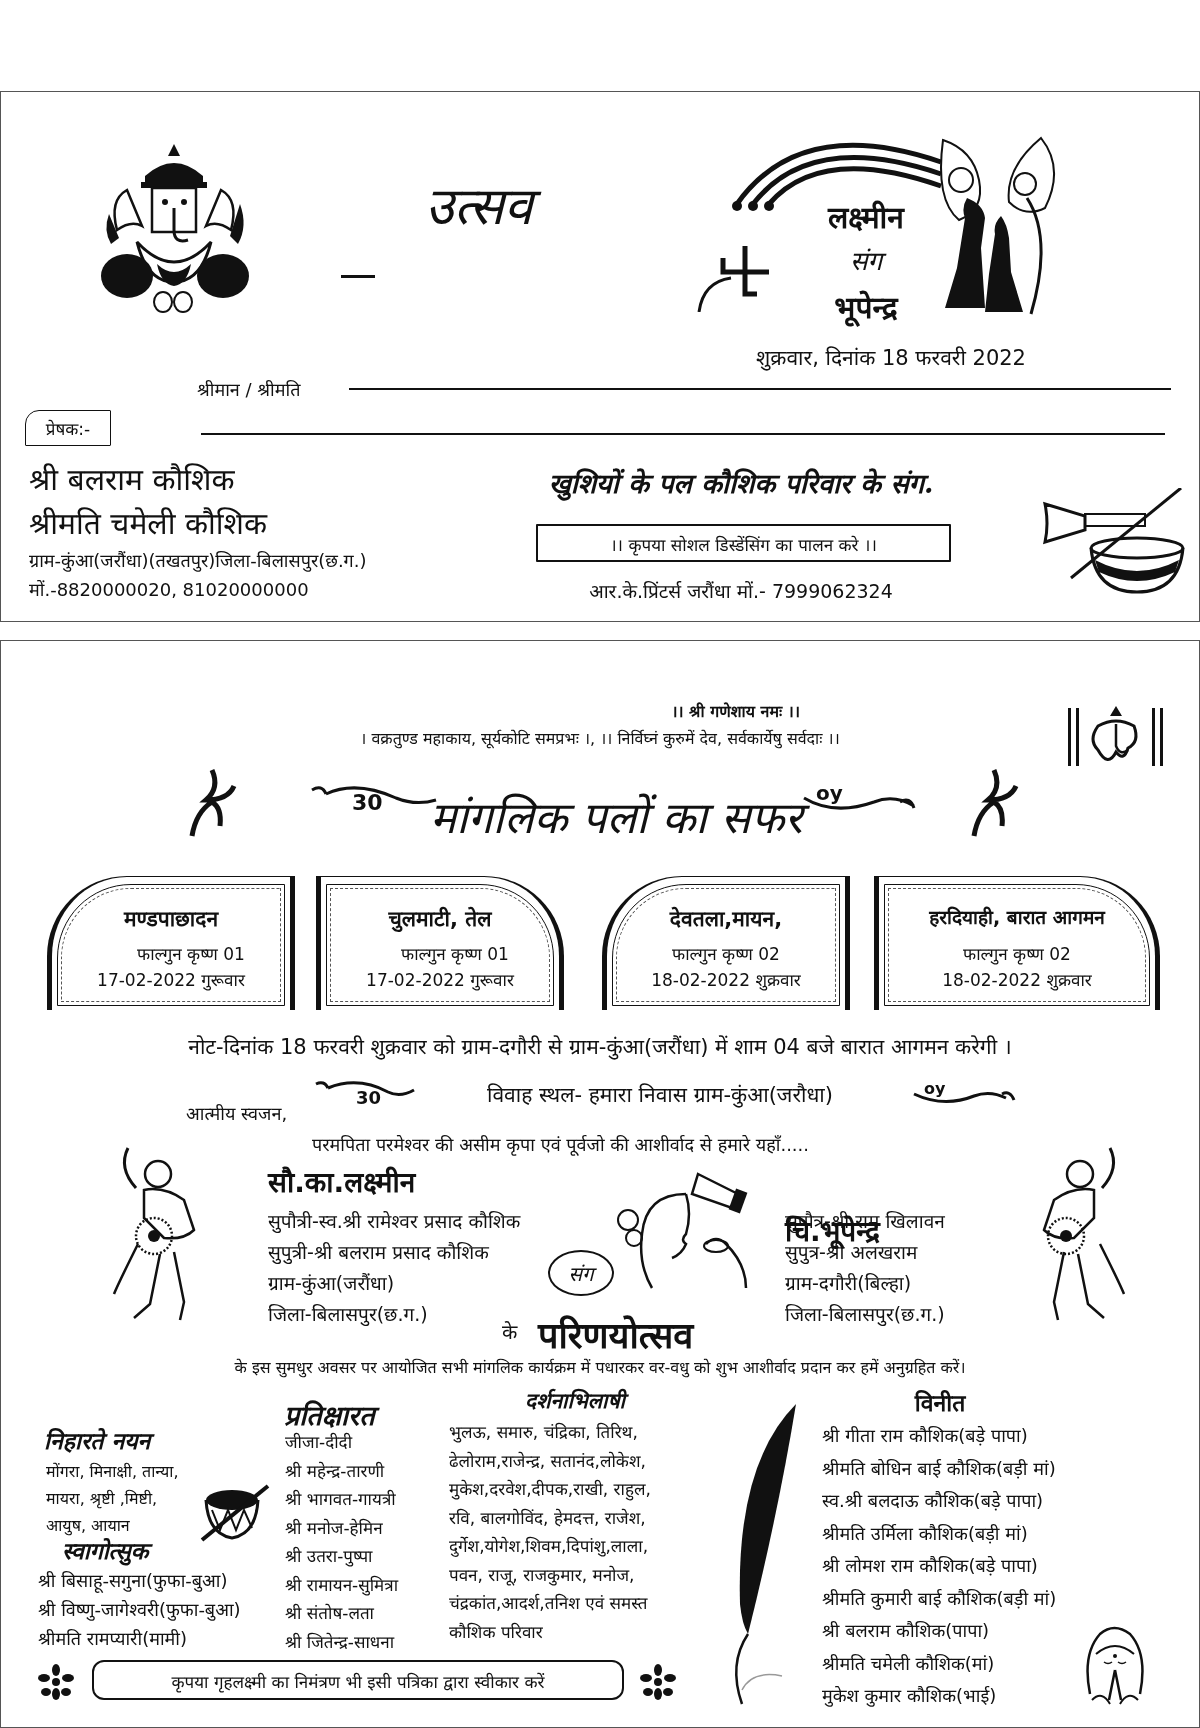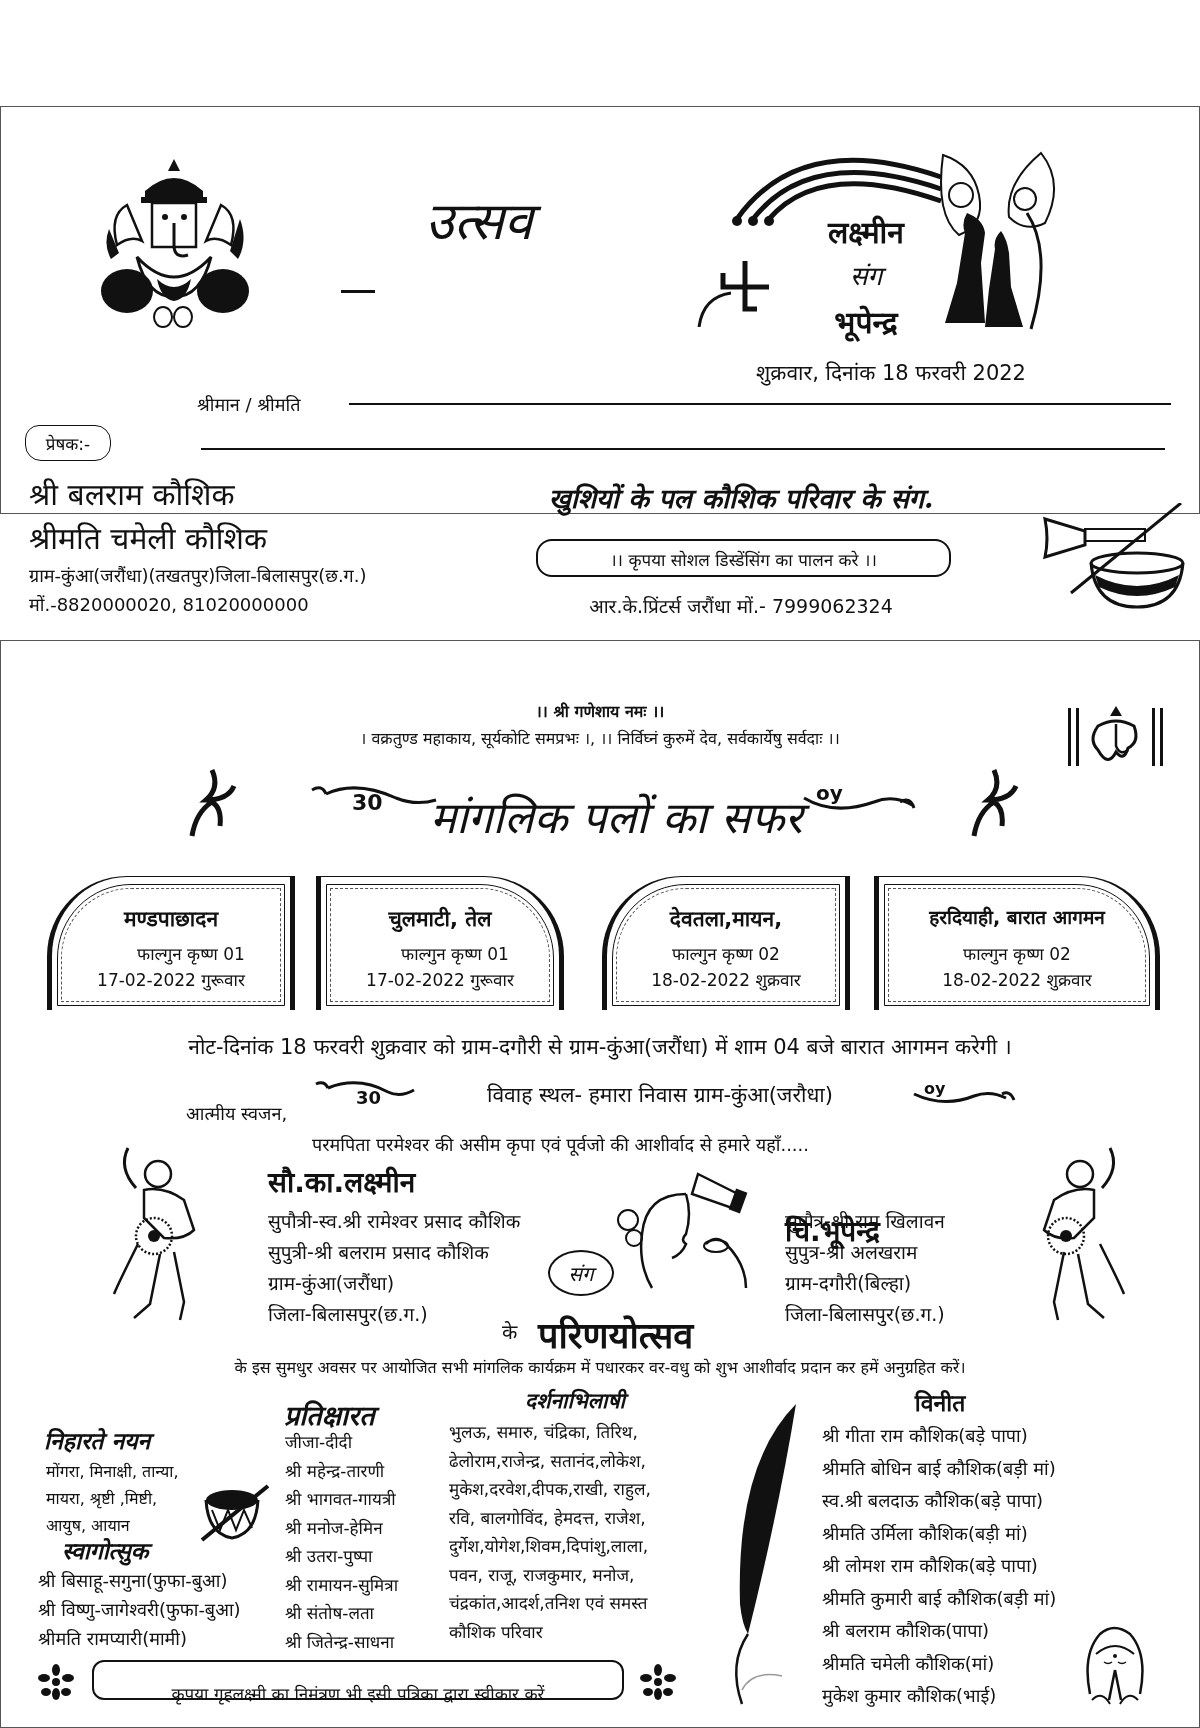--- a/index.html
+++ b/index.html
@@ -5,42 +5,42 @@
   * { box-sizing: border-box; margin: 0; padding: 0; }
   html, body { width: 1200px; height: 1728px; background: #ffffff; overflow: hidden; }
   body { position: relative; font-family: "DejaVu Sans", sans-serif; color: #111; }
   .abs { position: absolute; }
   .c { text-align: center; white-space: nowrap; }
   .nw { white-space: nowrap; }
   .panel { position: absolute; left: 0; border: 1.5px solid #555; background: #fff; }
   .bold { font-weight: bold; }
   .serif { font-family: "DejaVu Serif", serif; }
   .line { position: absolute; height: 2px; background: #111; }
-  .box { position: absolute; border: 2px solid #111; border-radius: 16px; }
+  .box { position: absolute; border: 2px solid #111; border-radius: 1px; }
   .list div { white-space: nowrap; }
   
   .card { position: absolute; top: 876px; width: 248px; height: 134px; }
   .card .outer { position: absolute; inset: 0; border: 5px solid #111; }
   .card .inner { position: absolute; inset: 8px 10px 4px 10px; border: 1px solid #111; }
   .card .inner2 { position: absolute; inset: 12px 14px 8px 14px; border: 1px dashed #555; }
   .card.l .outer { border-right: 5px solid #111; border-top-left-radius: 80px; border-bottom: none; border-top: 1.5px solid #111; border-left: 5px solid #111; }
   .card.l .inner { border-top-left-radius: 74px; border-bottom: 1.5px solid #111; }
   .card.l .inner2 { border-top-left-radius: 70px; }
   .card.r .outer { border-top-right-radius: 80px; border-bottom: none; border-top: 1.5px solid #111; }
   .card.r .inner { border-top-right-radius: 74px; border-bottom: 1.5px solid #111; }
   .card.r .inner2 { border-top-right-radius: 70px; }
   .card .t { position: absolute; left: 0; right: 0; top: 28px; text-align: center; font-weight: bold; font-size: 21px; white-space: nowrap; }
   .card .s1 { position: absolute; left: 0; right: 0; top: 66px; text-align: center; font-size: 17px; white-space: nowrap; }
   .card .s2 { position: absolute; left: 0; right: 0; top: 92px; text-align: center; font-size: 17px; white-space: nowrap; }
   svg { display: block; }
 </style>
 </head>
 <body>
 
-<div class="panel" style="top:106px; width:1200px; height:408px;">
+<div class="panel" style="top:91px; width:1200px; height:531px;">
 
   <div class="abs" style="left:96px; top:52px;">
     <svg width="155" height="170" viewBox="0 0 155 170">
       <path d="M77 0 l6 12 h-12z" fill="#111"></path>
       <path d="M48 32 q29 -26 58 0 v6 h-58z" fill="#111"></path>
       <rect x="44" y="38" width="66" height="6" fill="#111"></rect>
       <rect x="55" y="44" width="44" height="44" fill="none" stroke="#111" stroke-width="2.5"></rect>
       <circle cx="68" cy="58" r="3" fill="#111"></circle>
         <circle cx="87" cy="58" r="3" fill="#111"></circle>
       <path d="M77 64 v22 q0 14 14 10" fill="none" stroke="#111" stroke-width="3"></path>
@@ -121,21 +121,21 @@
       <path d="M30 90 L140 0" stroke="#111" stroke-width="3"></path>
       <ellipse cx="96" cy="60" rx="46" ry="10" fill="none" stroke="#111" stroke-width="3"></ellipse>
       <path d="M50 60 q4 44 46 44 q42 0 46 -44" fill="none" stroke="#111" stroke-width="3"></path>
       <path d="M54 72 q42 22 84 0 l-4 12 q-38 18 -76 0z" fill="#111"></path>
     </svg>
   </div>
 </div>
 
 <div class="panel" style="top:640px; width:1200px; height:1088px;"></div>
 
-<div class="abs c bold serif" style="left:400px; top:700px; width:400px; font-size:16px;">।। श्री गणेशाय नमः ।।</div>
+<div class="abs c bold serif" style="left:400px; top:700px; width:400px; font-size:16px;text-align:right;">।। श्री गणेशाय नमः ।।</div>
 <div class="abs c" style="left:220px; top:727px; width:760px; font-size:16px;">। वक्रतुण्ड महाकाय, सूर्यकोटि समप्रभः ।, ।। निर्विघ्नं कुरुमें  देव, सर्वकार्येषु सर्वदाः ।।</div>
 
 <div class="abs" style="left:1066px; top:702px;">
   <svg width="100" height="66" viewBox="0 0 100 66">
     <rect x="2" y="6" width="3" height="58" fill="#111"></rect>
       <rect x="10" y="6" width="3" height="58" fill="#111"></rect>
     <rect x="86" y="6" width="3" height="58" fill="#111"></rect>
       <rect x="94" y="6" width="3" height="58" fill="#111"></rect>
     <path d="M50 4 l6 10 h-12z" fill="#111"></path>
     <path d="M32 24 q18 -10 36 0 q6 16 -6 22 q-4 14 -12 4 q-8 16 -18 -2 q-10 -10 0 -24z" fill="none" stroke="#111" stroke-width="3"></path>
@@ -358,21 +358,21 @@
     <circle cx="18" cy="18" r="4" fill="#111"></circle>
     <ellipse cx="18" cy="6" rx="4" ry="6" fill="#111"></ellipse>
       <ellipse cx="18" cy="30" rx="4" ry="6" fill="#111"></ellipse>
     <ellipse cx="6" cy="14" rx="6" ry="4" fill="#111"></ellipse>
       <ellipse cx="30" cy="14" rx="6" ry="4" fill="#111"></ellipse>
     <ellipse cx="8" cy="28" rx="5" ry="4" fill="#111"></ellipse>
       <ellipse cx="28" cy="28" rx="5" ry="4" fill="#111"></ellipse>
   </svg>
 </div>
 <div class="box" style="left:92px; top:1660px; width:532px; height:40px; border-radius:12px;">
-  <div class="c" style="padding-top:20px; font-size:17px;">कृपया गृहलक्ष्मी का निमंत्रण भी इसी पत्रिका द्वारा स्वीकार करें</div>
+  <div class="c" style="padding-top:8px; font-size:17px;">कृपया गृहलक्ष्मी का निमंत्रण भी इसी पत्रिका द्वारा स्वीकार करें</div>
 </div>
 <div class="abs" style="left:640px; top:1664px;">
   <svg width="36" height="36" viewBox="0 0 36 36">
     <circle cx="18" cy="18" r="4" fill="#111"></circle>
     <ellipse cx="18" cy="6" rx="4" ry="6" fill="#111"></ellipse>
       <ellipse cx="18" cy="30" rx="4" ry="6" fill="#111"></ellipse>
     <ellipse cx="6" cy="14" rx="6" ry="4" fill="#111"></ellipse>
       <ellipse cx="30" cy="14" rx="6" ry="4" fill="#111"></ellipse>
     <ellipse cx="8" cy="28" rx="5" ry="4" fill="#111"></ellipse>
       <ellipse cx="28" cy="28" rx="5" ry="4" fill="#111"></ellipse>

